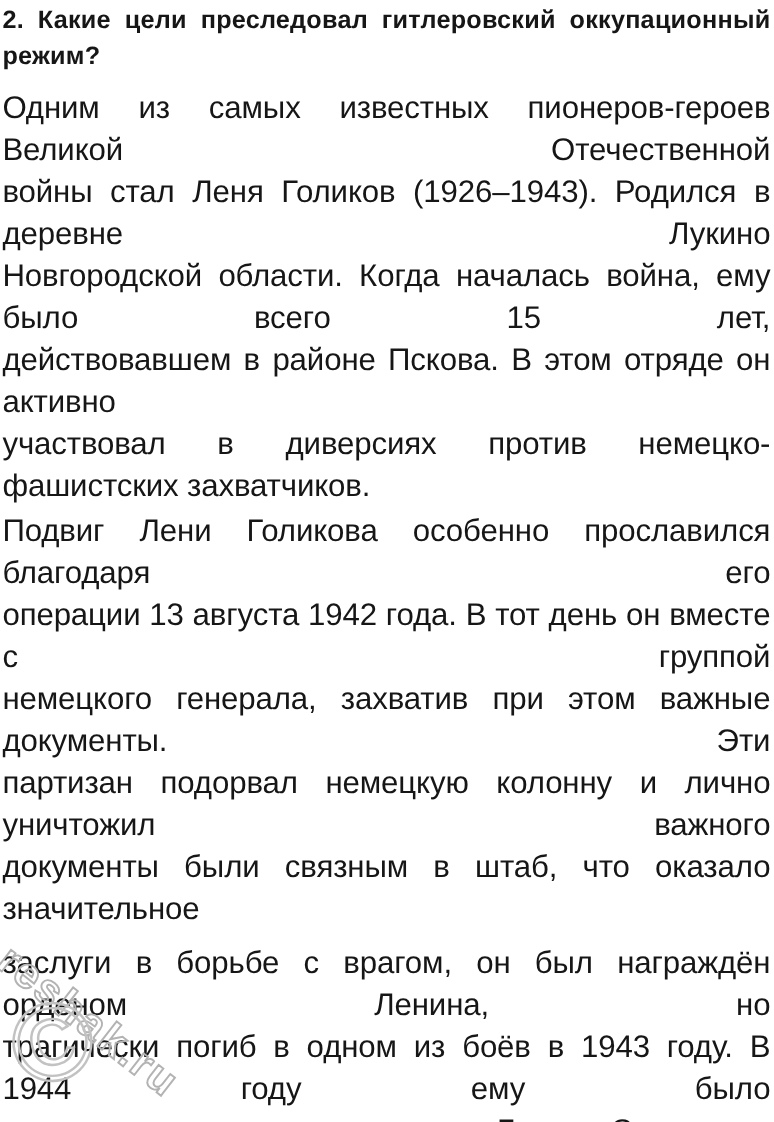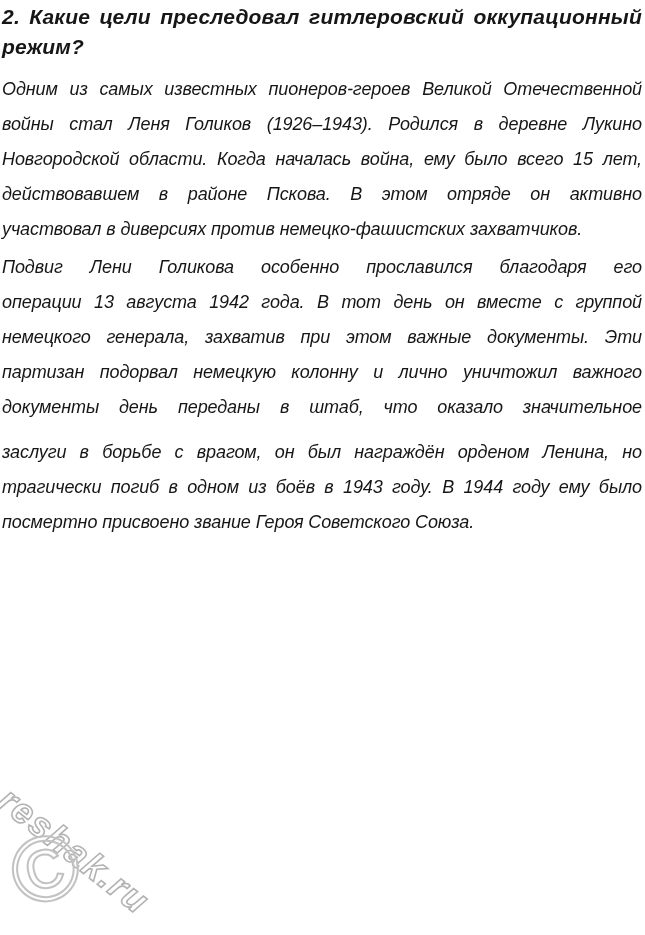--- a/index.html
+++ b/index.html
@@ -11,21 +11,20 @@
       color: #161616;
       font-family: "Liberation Sans", sans-serif;
       overflow: hidden;
       position: relative;
     }
     .page {
       position: relative;
       width: 645px;
       height: 935px;
       padding: 2px 3px 10px 2px;
-      font-style: italic;
     }
     
     .jl      { text-align: justify; text-align-last: justify; }
     .jl-end  { text-align: justify; text-align-last: left; }
 
     .question-title {
       font-weight: 700;
       font-size: 21px;
       line-height: 30px;
       letter-spacing: 0.2px;
@@ -53,21 +52,21 @@
       background: #161616;
     }
     .task {
       margin-top: 6px;
       font-weight: 700;
       font-size: 19.5px;
       line-height: 35px;
       letter-spacing: 0.2px;
     }
     .para {
-      font-size: 18px;
+      font-size: 26px;
       line-height: 35px;
       letter-spacing: -0.1px;
     }
     .para-1 { margin-top: 10px; }
     .para-2 { margin-top: 3px; }
     .para-3 { margin-top: 10px; }
 
     
     .watermark {
       position: absolute;
@@ -121,21 +120,21 @@
     <div class="jl">Новгородской области. Когда началась война, ему было всего 15 лет,</div>
     <div class="jl">действовавшем в районе Пскова. В этом отряде он активно</div>
     <div class="jl-end">участвовал в диверсиях против немецко-фашистских захватчиков.</div>
   </div>
 
   <div class="para para-2">
     <div class="jl">Подвиг Лени Голикова особенно прославился благодаря его</div>
     <div class="jl">операции 13 августа 1942 года. В тот день он вместе с группой</div>
     <div class="jl">немецкого генерала, захватив при этом важные документы. Эти</div>
     <div class="jl">партизан подорвал немецкую колонну и лично уничтожил важного</div>
-    <div class="jl">документы день переданы в штаб, что оказало значительное</div>
+    <div class="jl">документы были связным в штаб, что оказало значительное</div>
   </div>
 
   <div class="para para-3">
     <div class="jl">заслуги в борьбе с врагом, он был награждён орденом Ленина, но</div>
     <div class="jl">трагически погиб в одном из боёв в 1943 году. В 1944 году ему было</div>
     <div class="jl-end">посмертно присвоено звание Героя Советского Союза.</div>
   </div>
 
   <div class="watermark">
     <span class="wm-site">reshak.ru</span>

